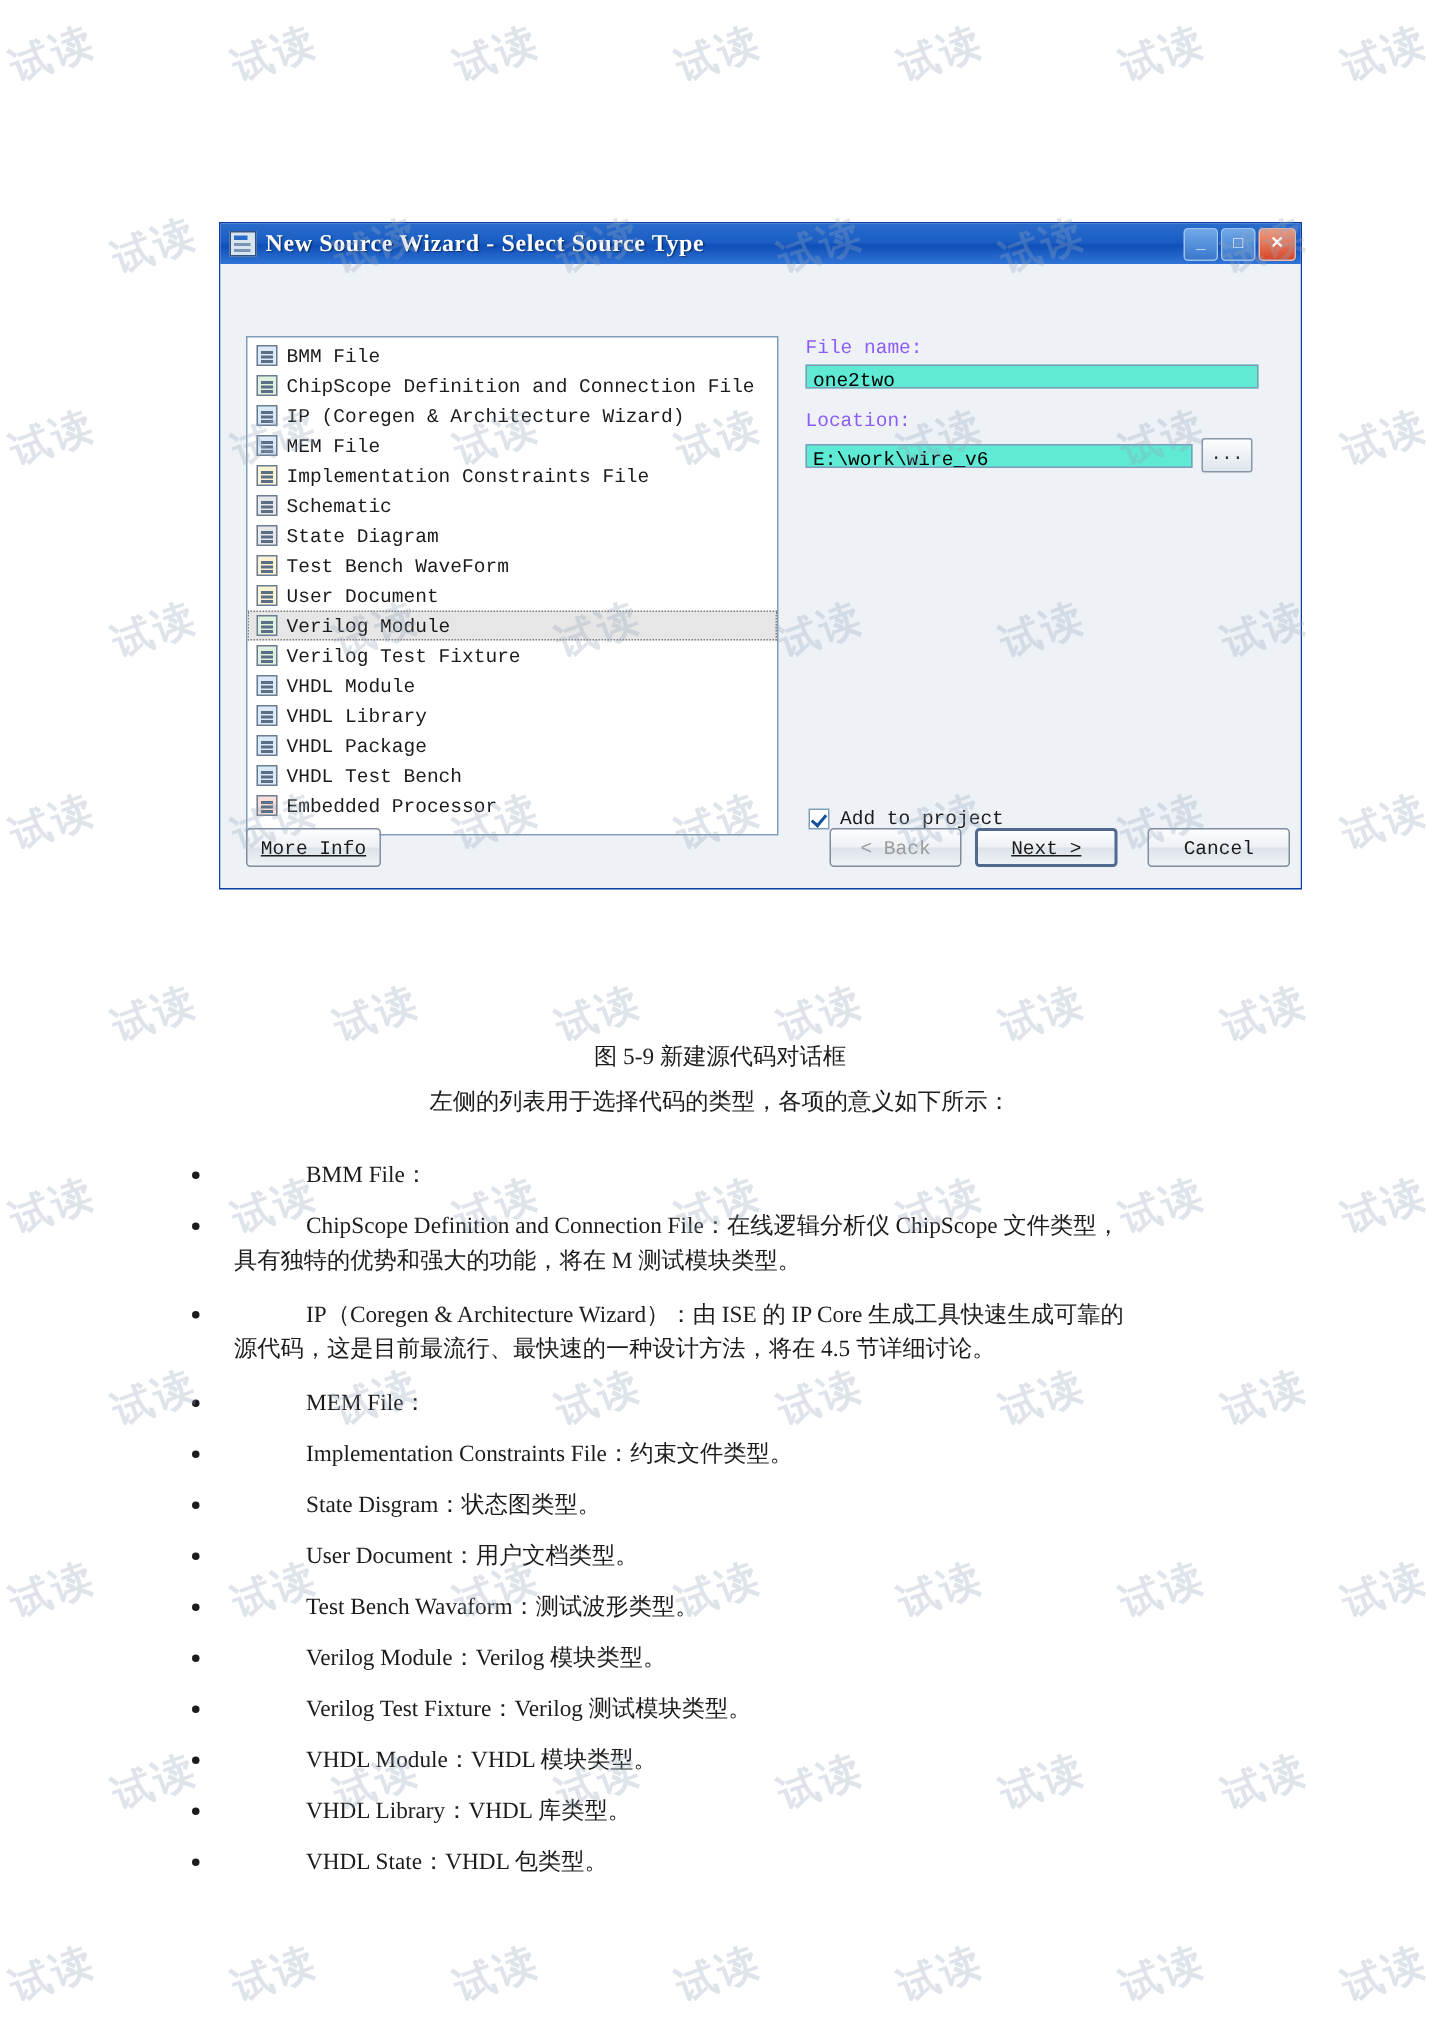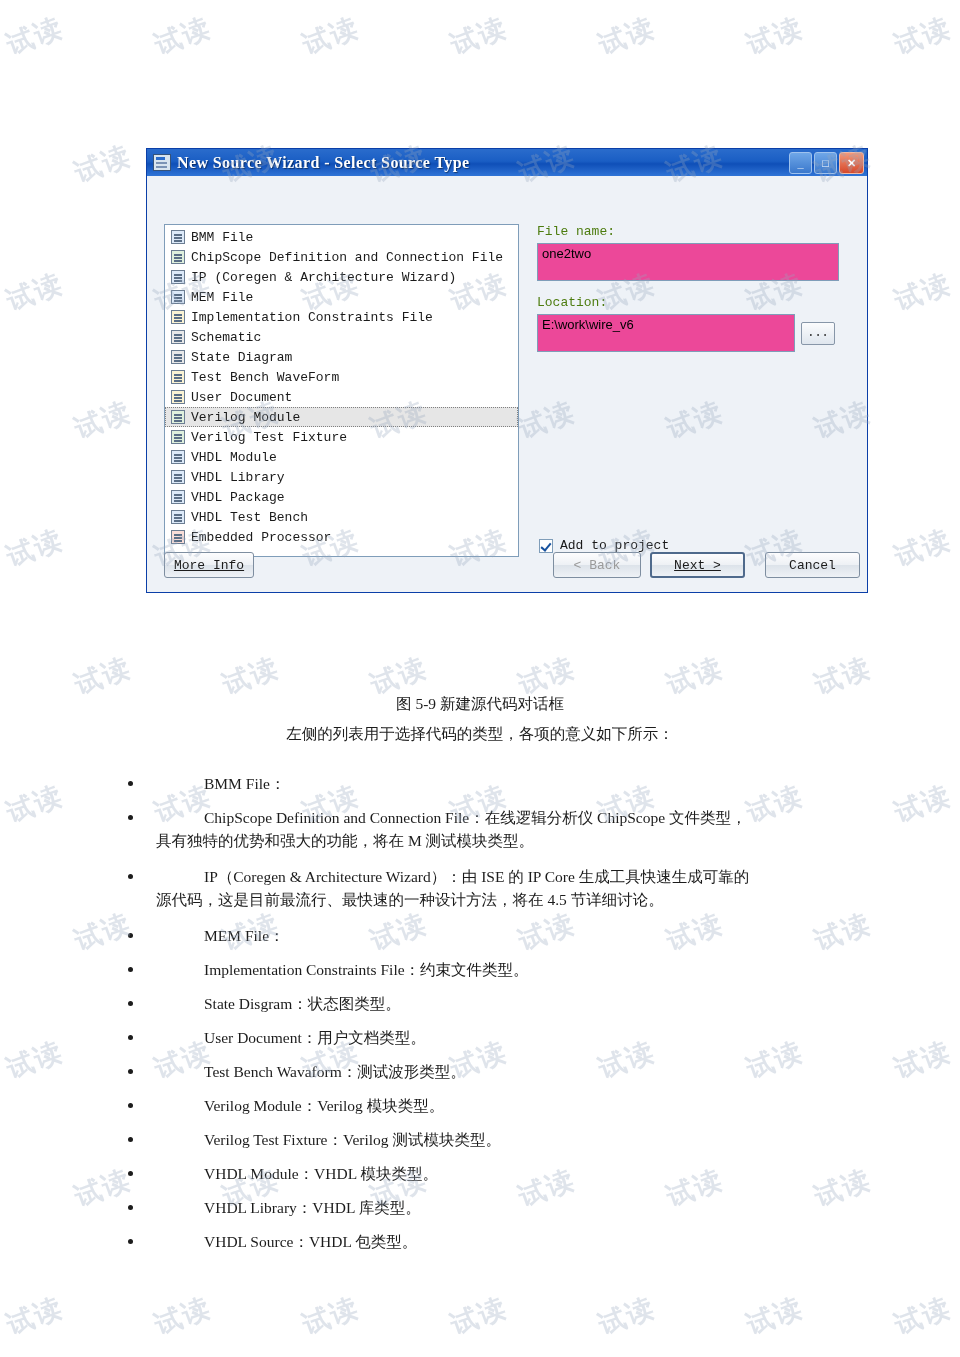--- a/index.html
+++ b/index.html
@@ -175,30 +175,30 @@
 
   .right-pane {
     position: absolute;
     left: 390px;
     top: 48px;
     width: 310px;
   }
   .field-label {
     font-family: "Liberation Mono", monospace;
     font-size: 13px;
-    color: #4d7c0f;
+    color: #8b5cf6;
     margin-bottom: 4px;
   }
   .text-input {
     width: 302px;
-    height: 38px;
+    height: 16px;
     border: 1px solid #7f9db9;
-    background: #ec4899;
-    box-sizing: border-box;
-    font-family: Liberation Sans, sans-serif;
+    background: #5eead4;
+    box-sizing: border-box;
+    font-family: Liberation Mono, monospace;
     font-size: 13px;
     padding: 2px 4px;
     color: #000;
   }
   .row-location {
     display: flex;
     align-items: center;
     gap: 6px;
   }
   .text-input.loc { width: 258px; }
@@ -533,16 +533,16 @@
       <div class="bullet two-line"><span>IP（Coregen &amp; Architecture Wizard）：由 ISE 的 IP Core 生成工具快速生成可靠的</span><span class="l2">源代码，这是目前最流行、最快速的一种设计方法，将在 4.5 节详细讨论。</span></div>
       <div class="bullet"><span>MEM File：</span></div>
       <div class="bullet"><span>Implementation Constraints File：约束文件类型。</span></div>
       <div class="bullet"><span>State Disgram：状态图类型。</span></div>
       <div class="bullet"><span>User Document：用户文档类型。</span></div>
       <div class="bullet"><span>Test Bench Wavaform：测试波形类型。</span></div>
       <div class="bullet"><span>Verilog Module：Verilog 模块类型。</span></div>
       <div class="bullet"><span>Verilog Test Fixture：Verilog 测试模块类型。</span></div>
       <div class="bullet"><span>VHDL Module：VHDL 模块类型。</span></div>
       <div class="bullet"><span>VHDL Library：VHDL 库类型。</span></div>
-      <div class="bullet"><span>VHDL Source：VHDL 包类型。</span></div>
+      <div class="bullet"><span>VHDL State：VHDL 包类型。</span></div>
     </div>
 
 </div>
 
 </body></html>

